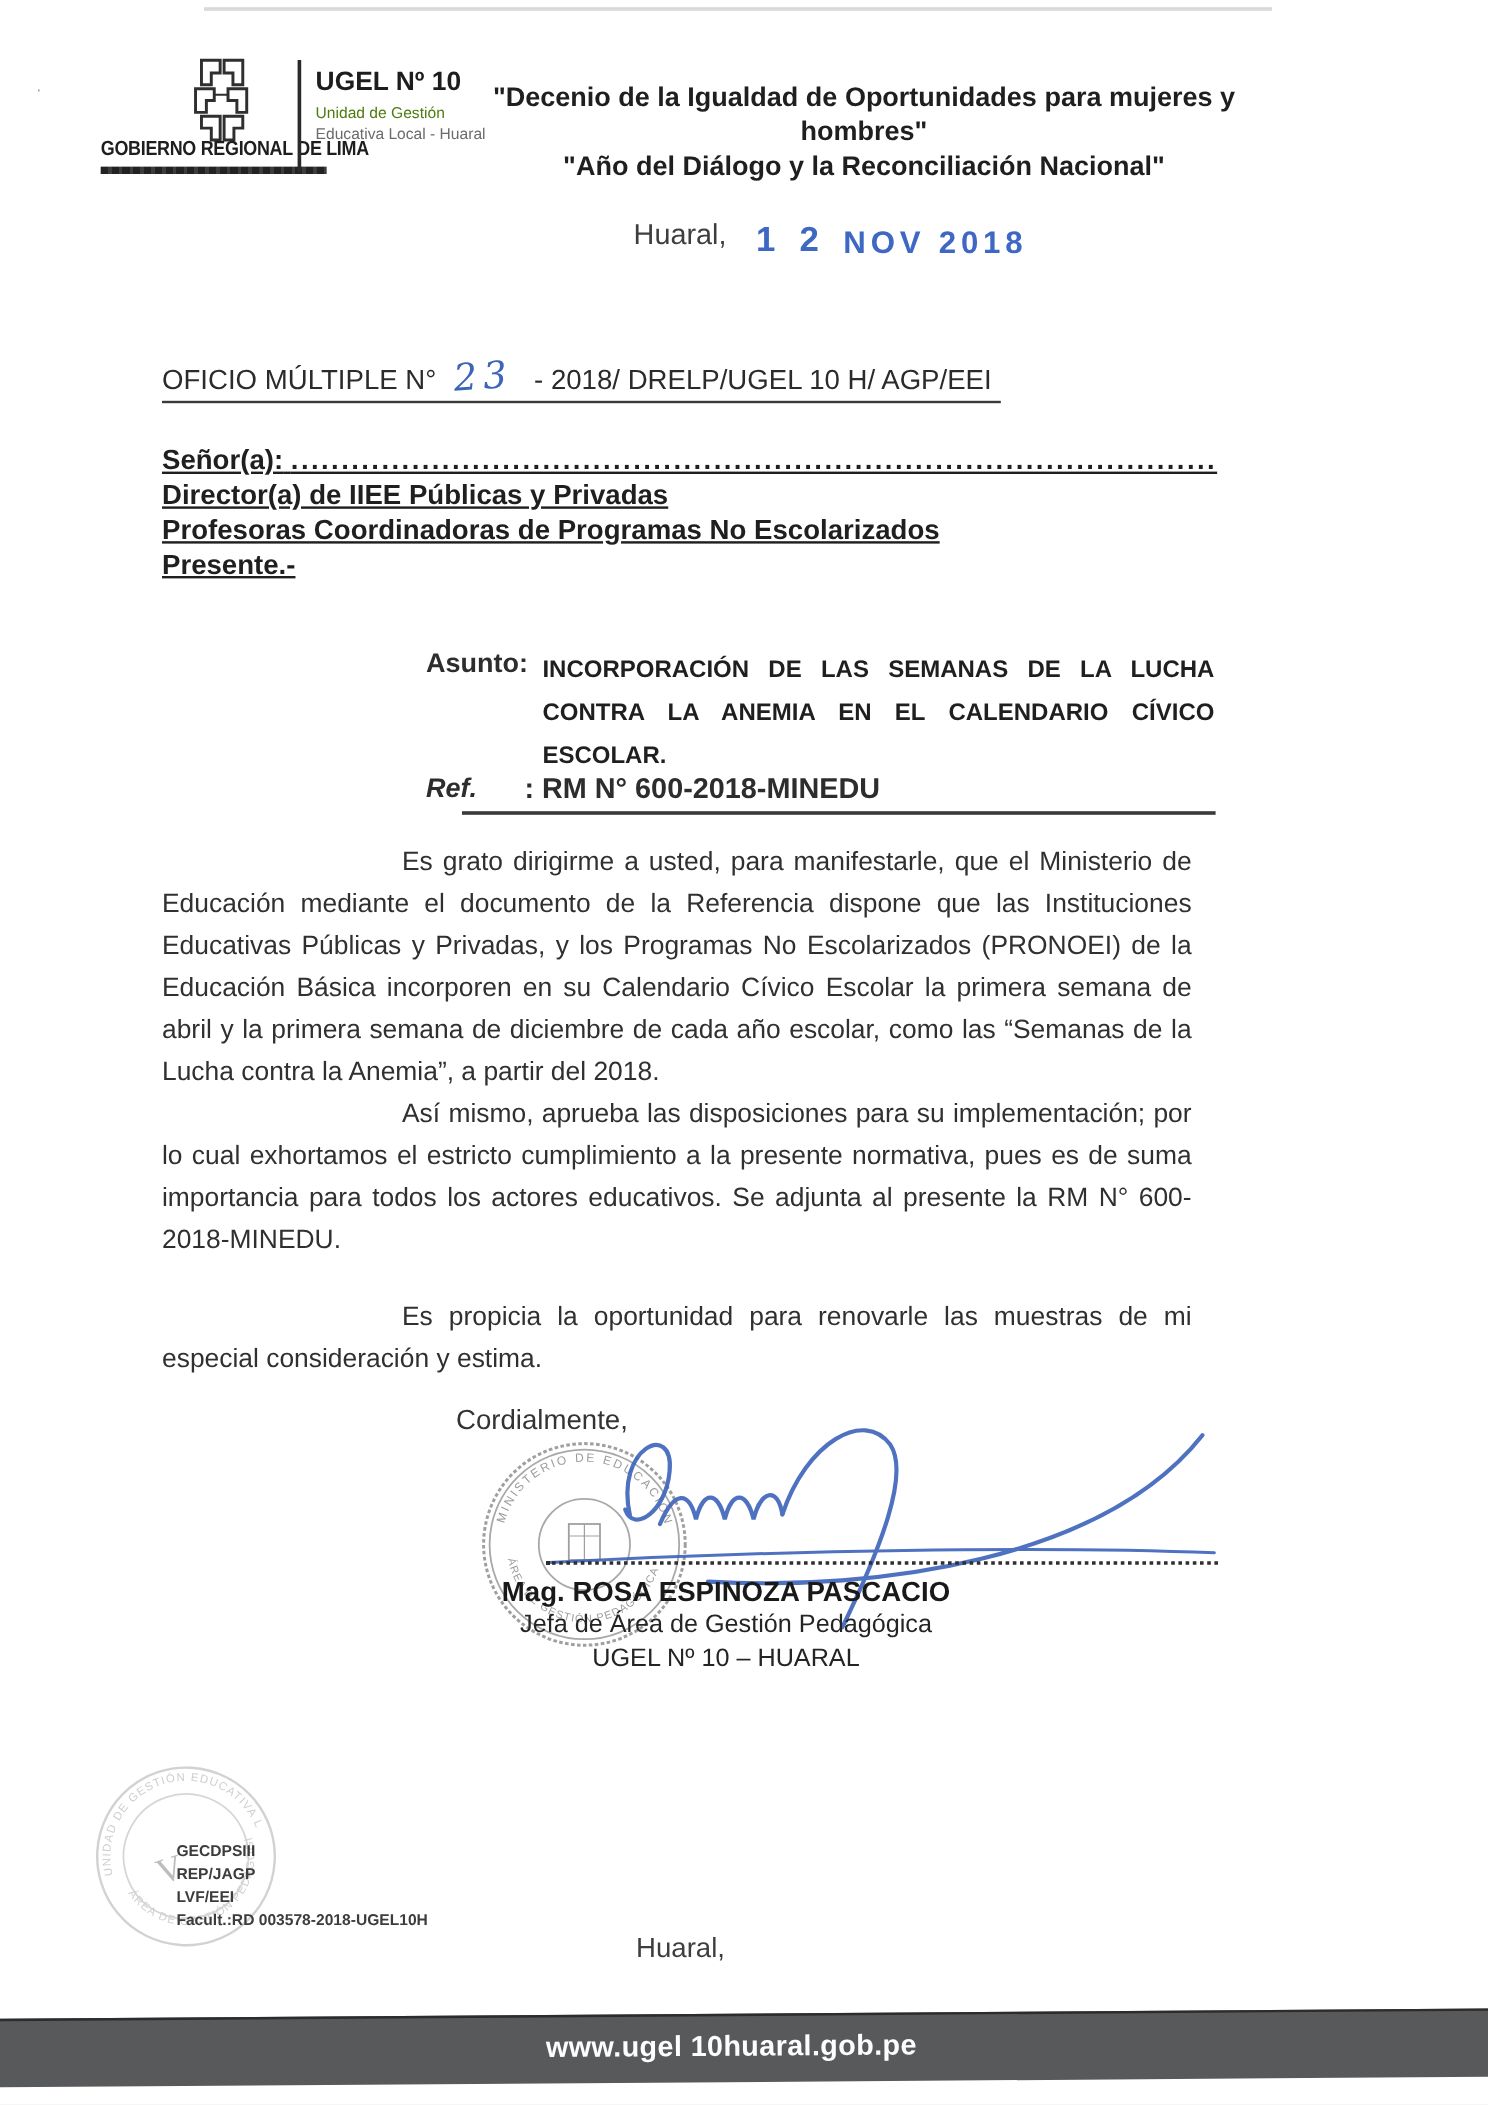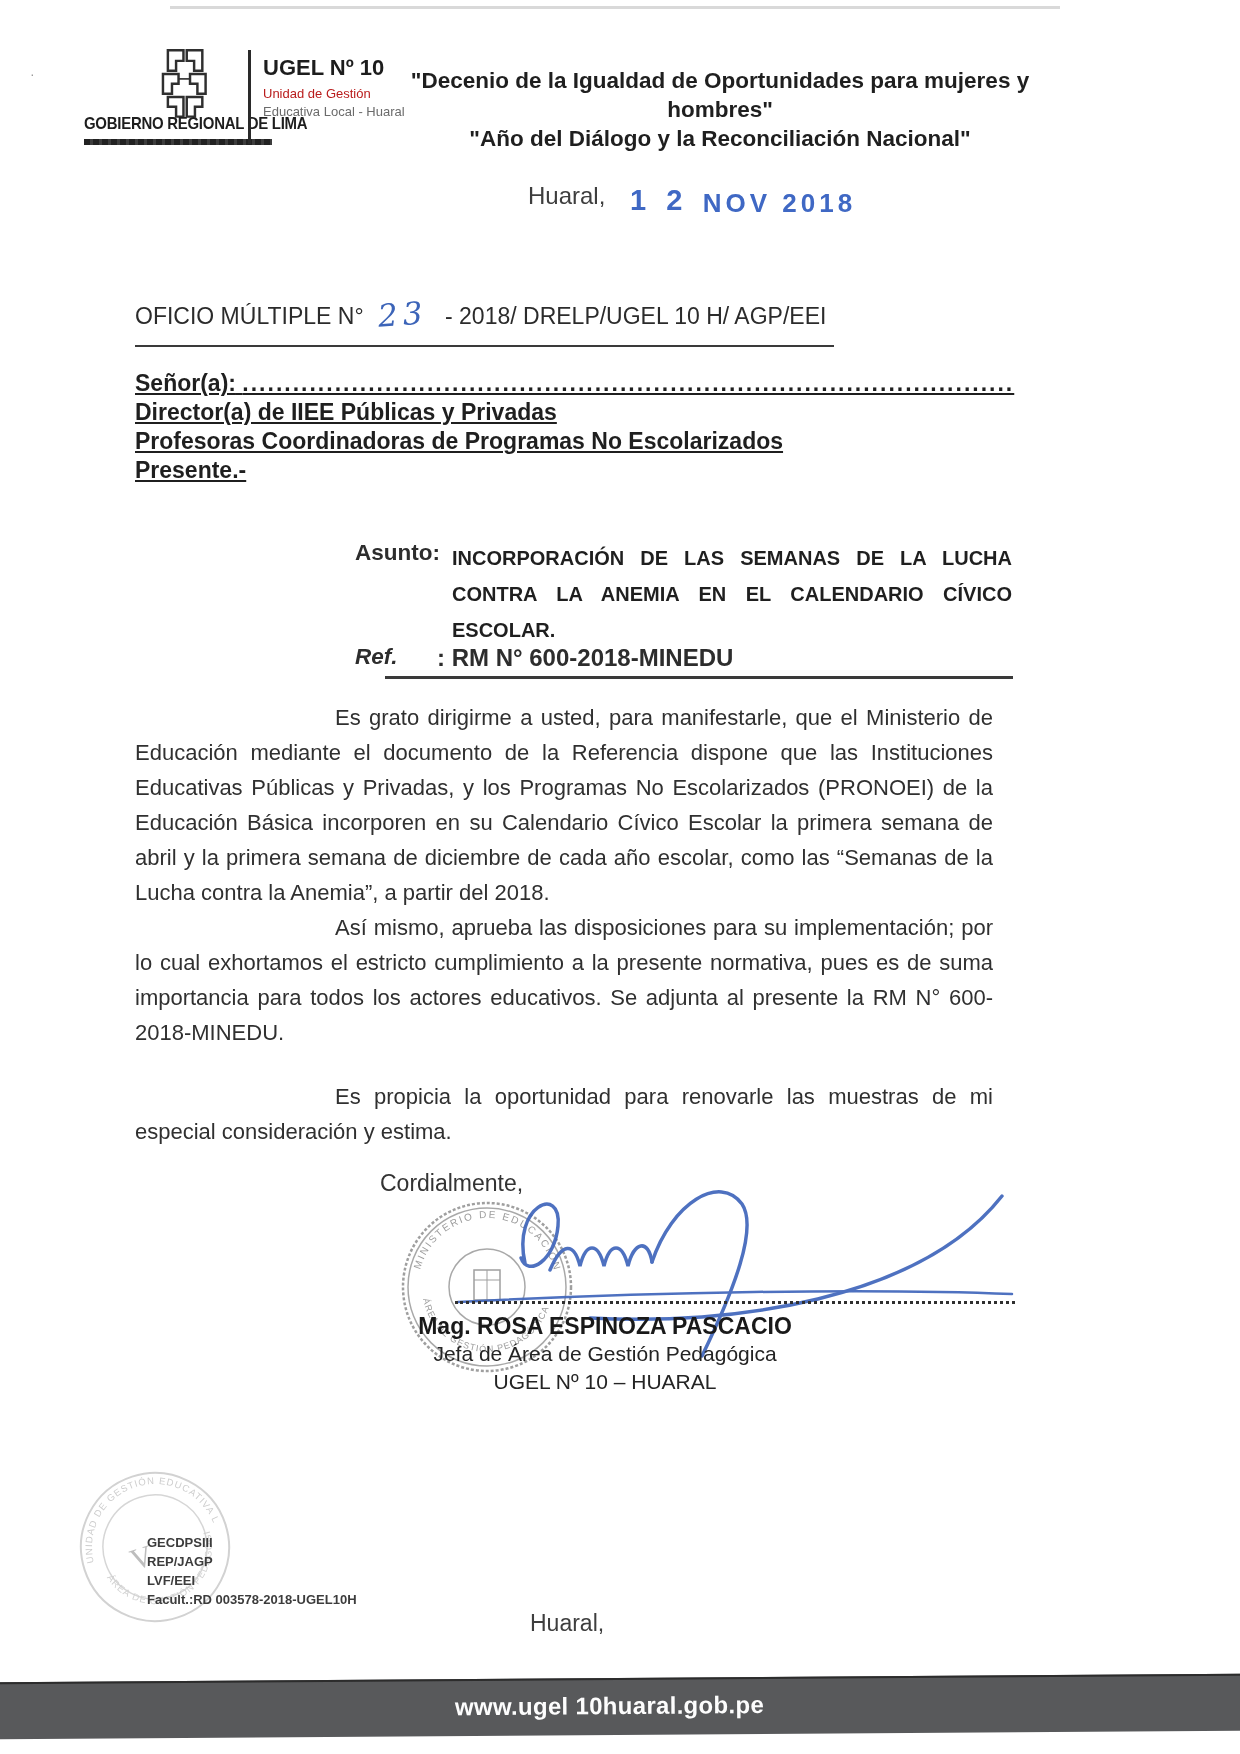--- a/index.html
+++ b/index.html
@@ -15,32 +15,32 @@
   .logo-box{left:140px;top:46px;}
   .org-name{
     left:84px;top:114px;width:220px;font-weight:bold;font-size:17px;
     letter-spacing:-0.3px;color:#1e1e1e;transform:scaleX(0.88);transform-origin:left;
     white-space:nowrap;
   }
   .org-underline{left:84px;top:139px;width:188px;height:6px;background:#262626;
     background-image:repeating-linear-gradient(90deg,#222 0 6px,#3d3d3d 6px 9px);}
   .header-divider{left:248px;top:50px;width:3px;height:94px;background:#2a2a2a;}
   .entity-name{left:263px;top:55px;font-weight:bold;font-size:22px;color:#1d1d1d;white-space:nowrap;}
-  .entity-sub1{left:263px;top:86px;font-size:13px;color:#b91c1c;white-space:nowrap;}
+  .entity-sub1{left:263px;top:86px;font-size:13px;color:#4d7c0f;white-space:nowrap;}
   .entity-sub2{left:263px;top:104px;font-size:13px;color:#6b6b6b;white-space:nowrap;}
   .mottos{left:392px;top:66px;width:656px;text-align:center;font-weight:bold;
     font-size:22.5px;line-height:29px;color:#1f1f1f;}
   
   .dateline-city{left:528px;top:182px;font-size:24px;color:#3e3e3e;}
   .date-stamp{left:630px;top:184px;color:#3f68c4;font-weight:bold;white-space:nowrap;}
   .date-stamp .day{font-size:29px;letter-spacing:6px;vertical-align:2px;}
   .date-stamp .rest{font-size:26px;letter-spacing:4px;margin-left:10px;text-align:right;}
   
   .oficio-row{left:135px;top:294px;display:inline-flex;align-items:flex-end;
-    border-bottom:2.5px solid #3a3a3a;padding:0 8px 15px 0;}
+    border-bottom:2.5px solid #3a3a3a;padding:0 8px 4px 0;}
   .oficio-label,.oficio-suffix{font-size:23px;color:#2b2b2b;white-space:nowrap;}
   .oficio-number{
     font-family:"DejaVu Serif",serif;font-style:italic;font-size:31px;
     color:#3c64b8;margin:0 18px 0 14px;letter-spacing:5px;transform:translateY(2px) rotate(-4deg);
   }
   
   .bold-line{font-weight:bold;font-size:23px;color:#1f1f1f;white-space:nowrap;text-decoration:underline;}
   .salutation{left:135px;top:370px;}
   .salutation .dots{letter-spacing:2px;font-weight:bold;}
   .recipient-l2{left:135px;top:399px;}

